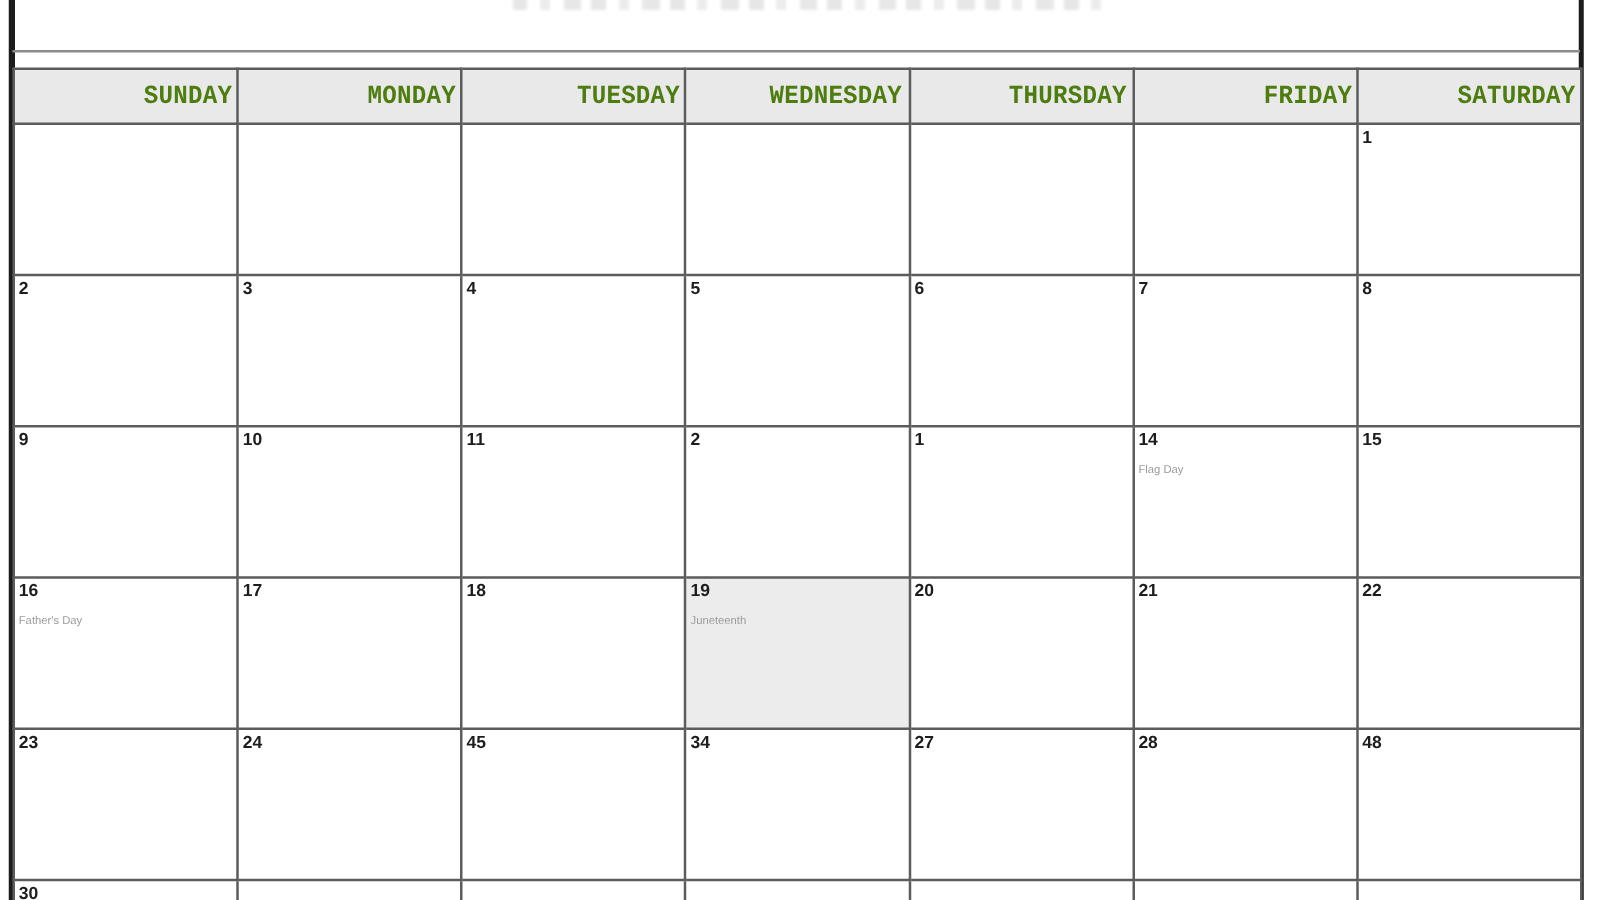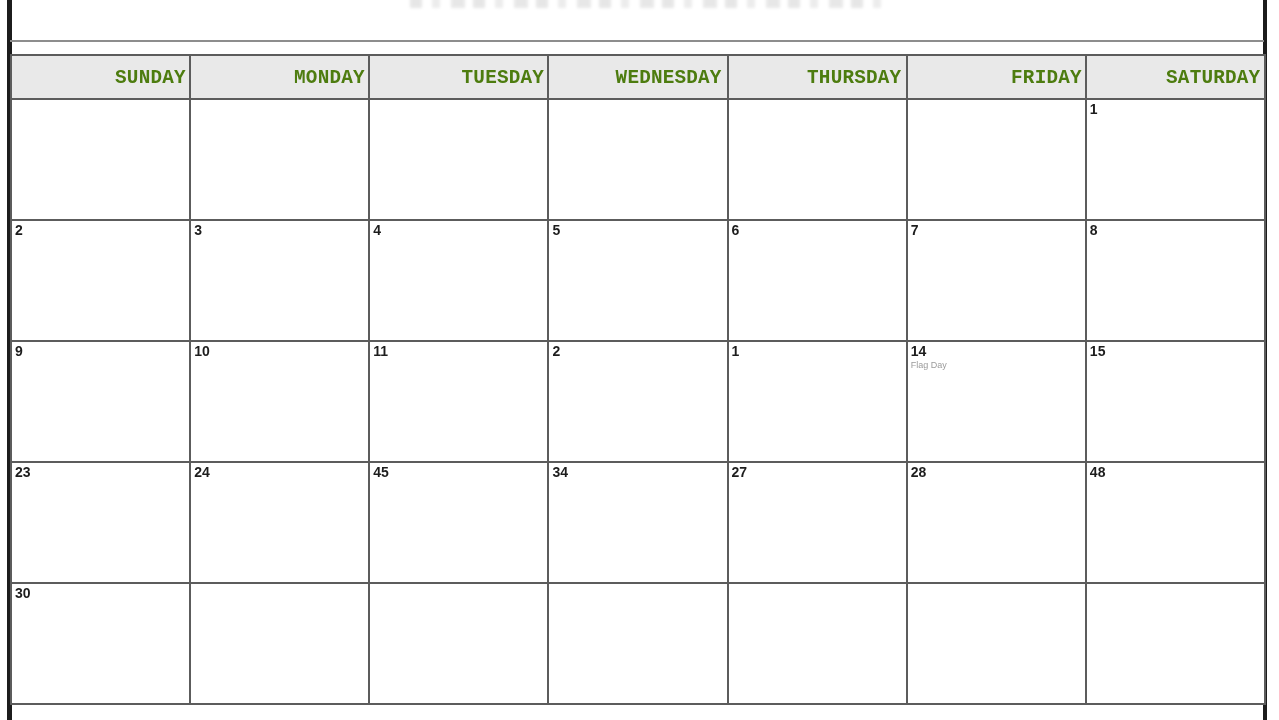--- a/index.html
+++ b/index.html
@@ -79,21 +79,21 @@
     font-size: 14px;
     font-weight: bold;
     color: var(--day-number, #1d1d1d);
     line-height: 1.15;
   }
   .holiday {
     display: block;
     font-size: 9px;
     color: var(--holiday-text, #9b9b9b);
     line-height: 1.25;
-    margin-top: 1px;
+    margin-top: 11px;
   }
 </style>
 </head>
 <body>
 
 <div id="stage" style="--header-bg: #e9e9e9; --highlight-bg: #ececec; --grid-line: #5c5c5c; --holiday-text: #9b9b9b; --day-number: #1d1d1d;">
   <div class="title-remnant"></div>
   <div class="border-left"></div>
   <div class="border-right"></div>
   <div class="outer-top-line"></div>
@@ -164,20 +164,45 @@
           <td>
             <span class="day-num">14</span>
             <span class="holiday">Flag Day</span>
           </td>
           <td>
             <span class="day-num">15</span>
           </td>
         </tr>
         <tr>
           <td>
+            <span class="day-num">16</span>
+            <span class="holiday">Father's Day</span>
+          </td>
+          <td>
+            <span class="day-num">17</span>
+          </td>
+          <td>
+            <span class="day-num">18</span>
+          </td>
+          <td class="highlight">
+            <span class="day-num">19</span>
+            <span class="holiday">Juneteenth</span>
+          </td>
+          <td>
+            <span class="day-num">20</span>
+          </td>
+          <td>
+            <span class="day-num">21</span>
+          </td>
+          <td>
+            <span class="day-num">22</span>
+          </td>
+        </tr>
+        <tr>
+          <td>
             <span class="day-num">23</span>
           </td>
           <td>
             <span class="day-num">24</span>
           </td>
           <td>
             <span class="day-num">45</span>
           </td>
           <td>
             <span class="day-num">34</span>

